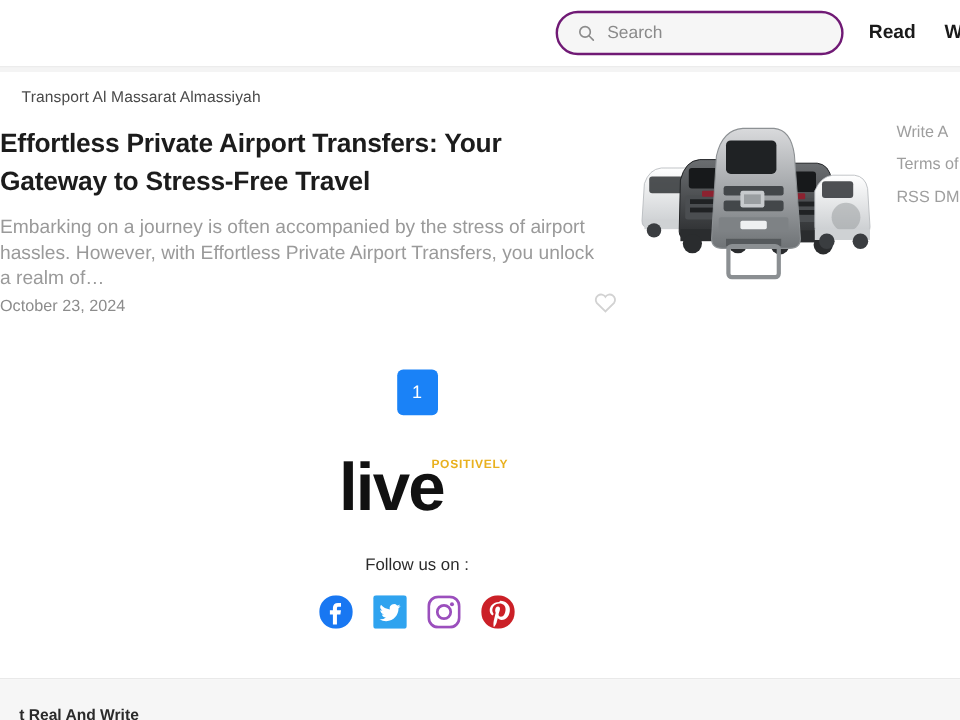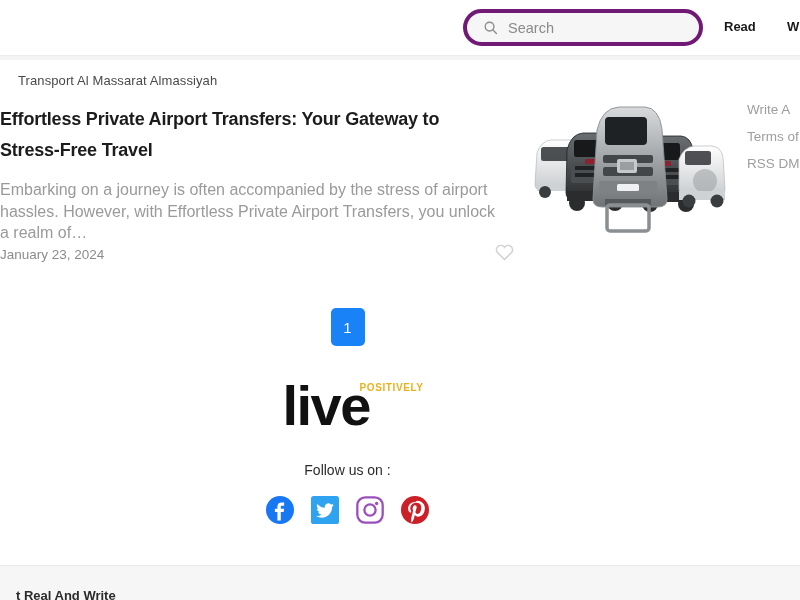--- a/index.html
+++ b/index.html
@@ -16,49 +16,49 @@
     position: absolute; left: 0; top: 0; width: 800px; height: 55px;
     background: #ffffff;
     display: flex; align-items: center;
   }
   .header-sep {
     position: absolute; left: 0; top: 55px; width: 800px; height: 5px;
     background: #f4f4f4; border-top: 1px solid #ececec;
   }
   .search-box {
     position: absolute; left: 463px; top: 9px; width: 240px; height: 37px;
-    background: #f6f6f6; border: 4px solid #701a75; border-radius: 19px;
+    background: #f6f6f6; border: 2px solid #701a75; border-radius: 19px;
     display: flex; align-items: center; padding-left: 16px; gap: 10px;
   }
   .search-icon { width: 15px; height: 15px; flex: none; display:block; }
   .search-input {
     border: none; outline: none; background: transparent;
     font-family: "Liberation Sans", sans-serif;
     font-size: 14.5px; color: #6b6b6b; width: 180px;
   }
   .search-input::placeholder { color: #8a8a8a; }
   .nav-link {
     position: absolute; top: 19px;
-    font-size: 13px; font-weight: bold; color: #1a1a1a;
+    font-size: 16px; font-weight: bold; color: #1a1a1a;
     white-space: nowrap; cursor: pointer;
   }
   .nav-read  { left: 724px; }
   .nav-write { left: 787px; }
 
   
   .article {
     position: absolute; left: -46px; top: 72px; width: 560px;
   }
   .article-source {
     font-size: 13px; color: #4a4a4a; letter-spacing: .1px;
     margin-left: 64px; line-height: 18px;
   }
   .article-title {
     margin-left: 46px; margin-top: 14px;
-    font-size: 18px; font-weight: bold; color: #1c1c1c;
+    font-size: 22px; font-weight: bold; color: #1c1c1c;
     line-height: 31px; letter-spacing: -.2px; width: 500px;
   }
   .article-excerpt {
     margin-left: 46px; margin-top: 13px;
     font-size: 16px; color: #9a9a9a; line-height: 21.5px; width: 500px;
   }
   .article-date {
     position: absolute; left: 46px; top: 175px;
     font-size: 13.5px; color: #8c8c8c;
   }
@@ -139,21 +139,21 @@
 
     <div class="nav-link nav-read">Read</div>
     <div class="nav-link nav-write">W</div>
   </div>
   <div class="header-sep"></div>
 
   <div class="article">
     <div class="article-source">Transport Al Massarat Almassiyah</div>
     <div class="article-title">Effortless Private Airport Transfers: Your Gateway to Stress-Free Travel</div>
     <div class="article-excerpt">Embarking on a journey is often accompanied by the stress of airport hassles. However, with Effortless Private Airport Transfers, you unlock a realm of…</div>
-    <div class="article-date">January 23, 2024</div>
+    <div class="article-date">October 23, 2024</div>
 
     <svg class="heart-icon" viewBox="0 0 24 22" fill="none" stroke="#d2d2d2" stroke-width="1.8">
       <path d="M12 20.2 3.6 12A5 5 0 0 1 12 6.2 5 5 0 0 1 20.4 12Z"></path>
     </svg>
   </div>
 
   <div class="article-thumb">
     <svg viewBox="0 0 215 145" width="215" height="145">
       <defs>
         <linearGradient id="gSil" x1="0" y1="0" x2="0" y2="1">

